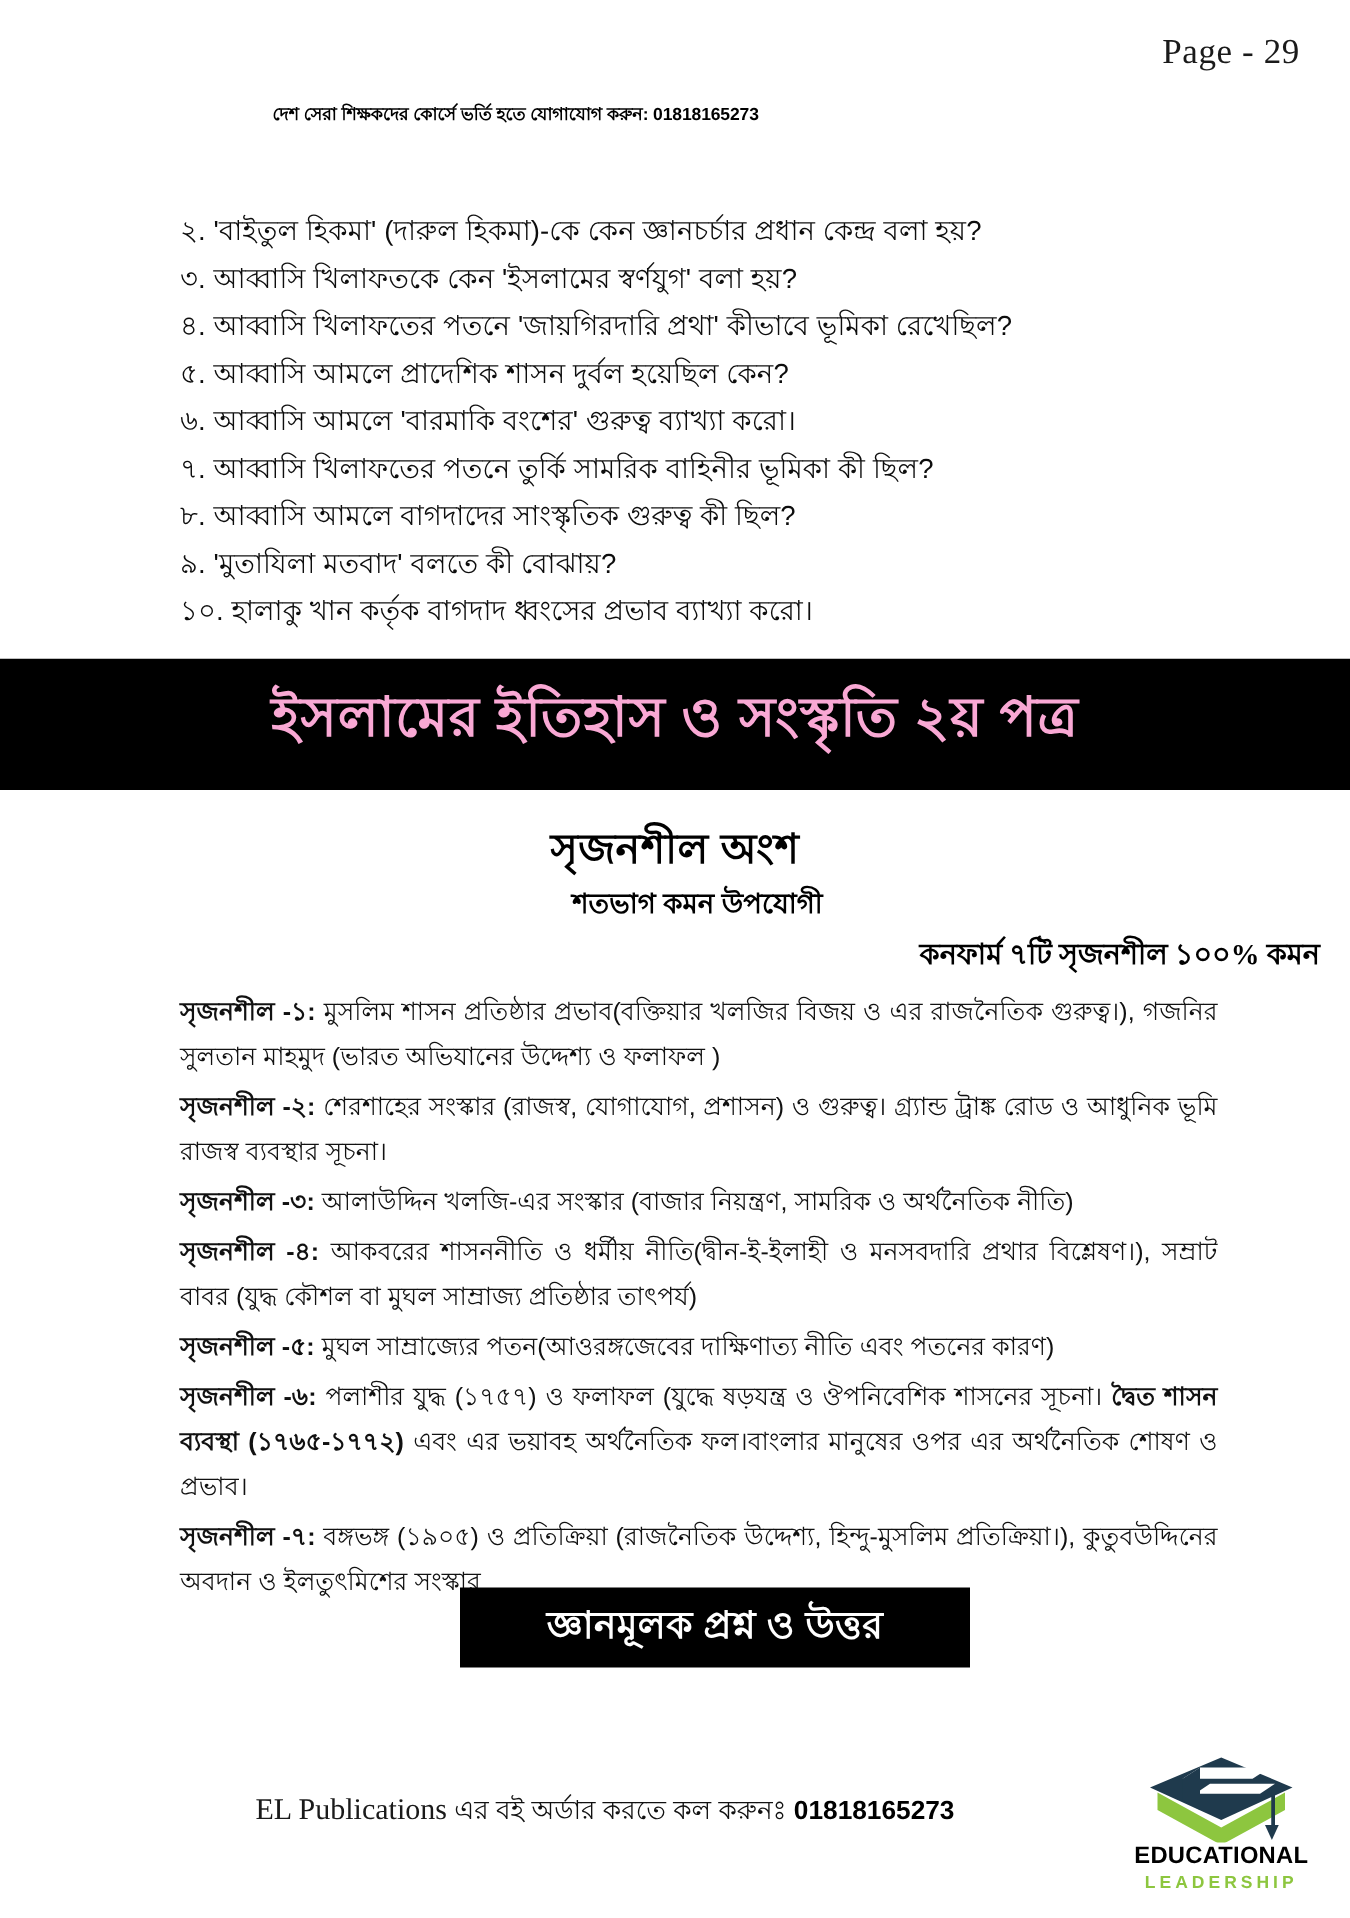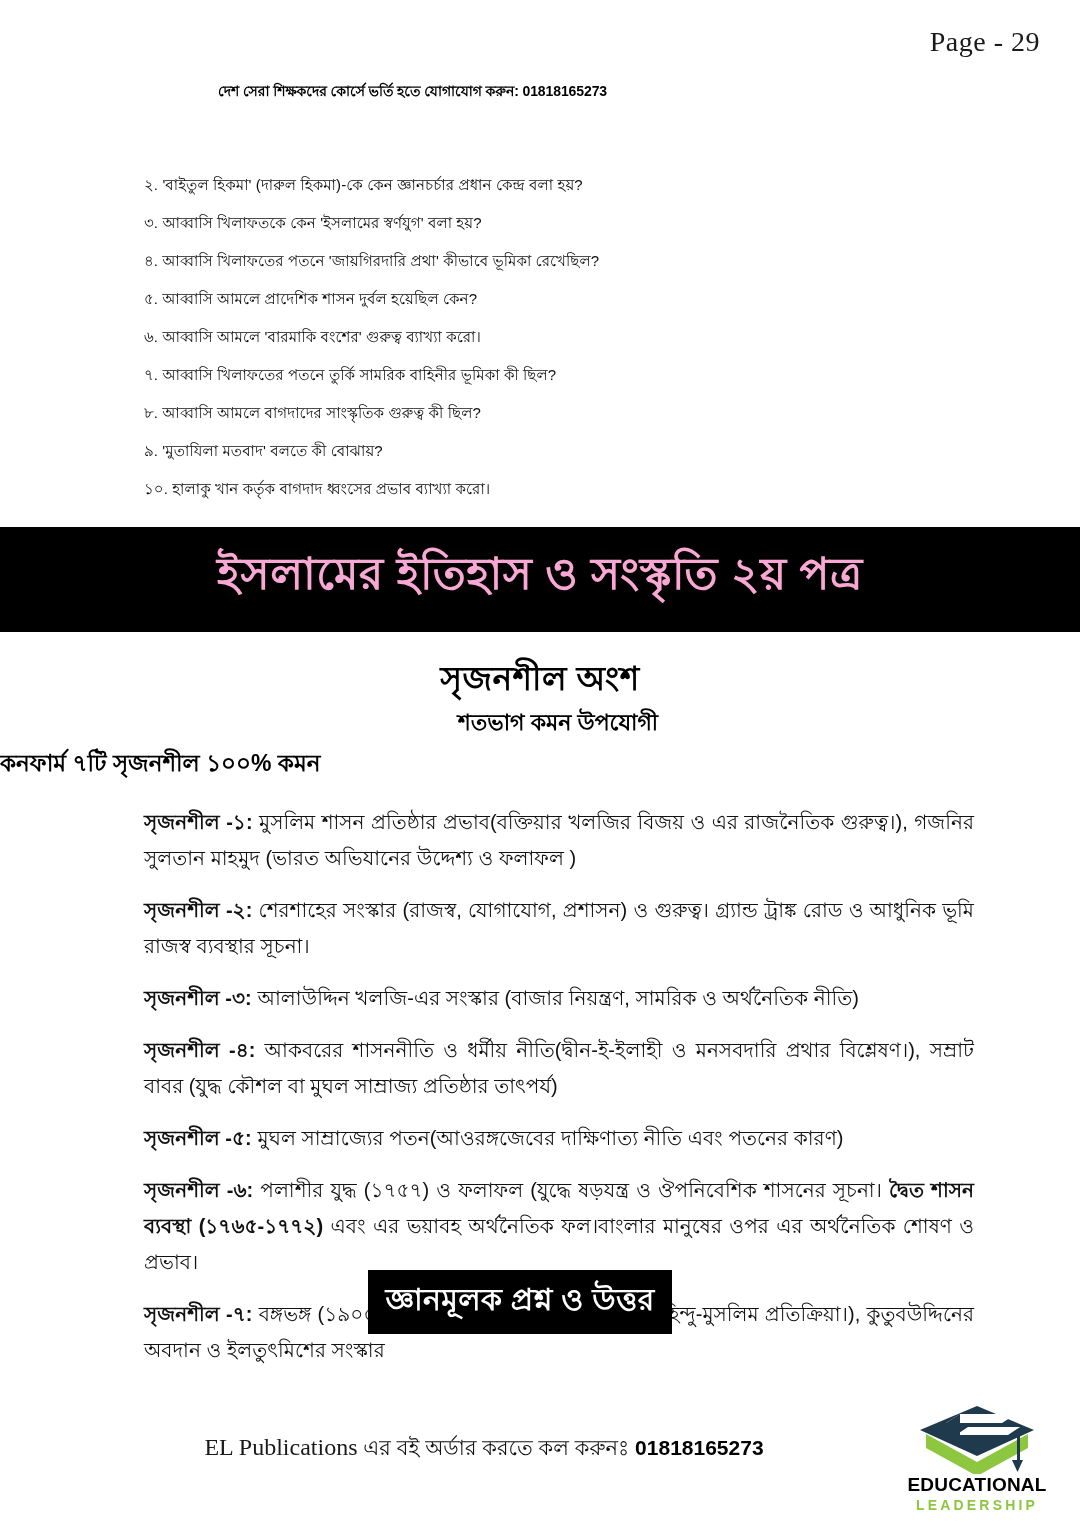--- a/index.html
+++ b/index.html
@@ -50,21 +50,21 @@
 
   
   .question-list {
     position: absolute;
     top: 166px;
     left: 144px;
     width: 840px;
   }
   .question-item {
     font-family: "Liberation Sans", "DejaVu Sans", sans-serif;
-    font-size: 15px;
+    font-size: 22px;
     line-height: 38px;
     color: #0d0d0d;
     white-space: nowrap;
     letter-spacing: 0.1px;
   }
 
   
   .subject-banner {
     position: absolute;
     top: 527px;
@@ -109,57 +109,57 @@
     font-size: 22px;
     font-weight: bold;
     color: #000000;
     padding-left: 18px;
   }
   .section-sub2 {
     position: absolute;
     top: 745px;
     left: 0;
     width: 1056px;
-    text-align: left;
-    font-family: Liberation Sans, sans-serif;
+    text-align: right;
+    font-family: Liberation Serif, serif;
     font-size: 23px;
     font-weight: bold;
     color: #000000;
   }
 
   
   .creative-list {
     position: absolute;
     top: 788px;
     left: 144px;
     width: 830px;
   }
   .creative-item {
     font-family: "Liberation Sans", "DejaVu Sans", sans-serif;
     font-size: 20px;
     line-height: 36px;
     color: #111111;
     text-align: justify;
     text-justify: inter-word;
-    margin: 16px 0 2px 0;
+    margin: 4px 0 2px 0;
     letter-spacing: 0.05px;
   }
   .creative-label {
     font-weight: bold;
   }
   .creative-em {
     font-weight: bold;
   }
 
   
   .knowledge-banner {
     position: absolute;
     top: 1270px;
     left: 368px;
-    width: 304px;
+    width: 408px;
     height: 64px;
     background: #000000;
     display: flex;
     align-items: center;
     justify-content: center;
   }
   .knowledge-banner-title {
     color: #ffffff;
     font-family: "Liberation Sans", "DejaVu Sans", sans-serif;
     font-size: 30px;

